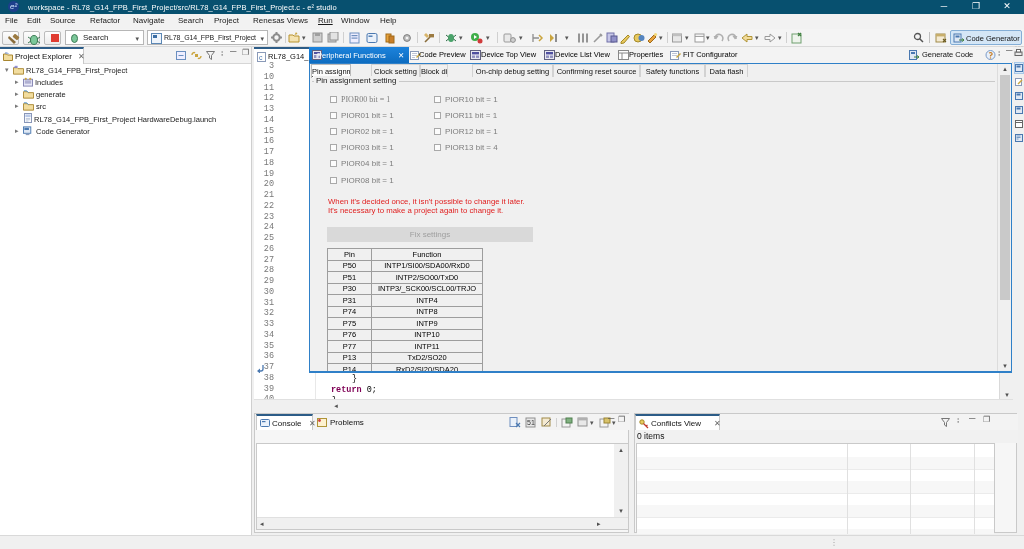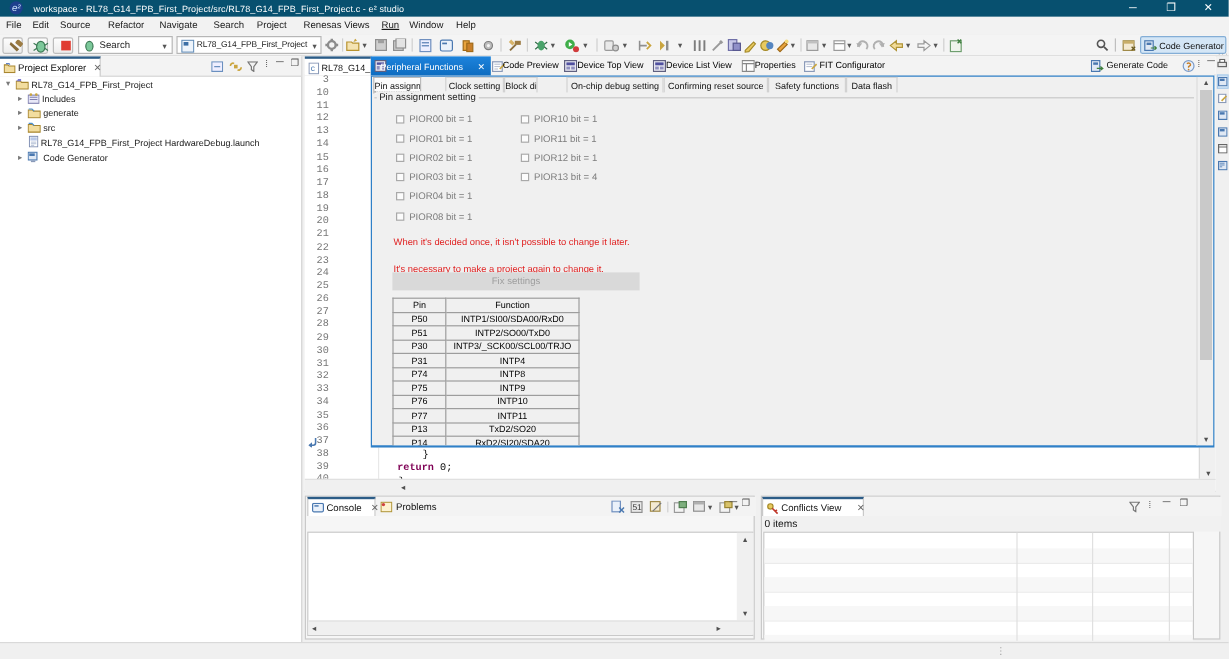--- a/index.html
+++ b/index.html
@@ -526,42 +526,42 @@
     <div class="stab" style="left:110px;width:28px;">Block diagram</div>
     <div class="stab" style="left:162px;width:81px;">On-chip debug setting</div>
     <div class="stab" style="left:243px;width:87px;">Confirming reset source</div>
     <div class="stab" style="left:330px;width:65px;">Safety functions</div>
     <div class="stab" style="left:395px;width:43px;">Data flash</div>
 
     <div style="position:absolute;left:4px;top:12px;font-size:8px;color:#222;background:#f0f0f0;padding:0 2px;z-index:2;">Pin assignment setting</div>
     <div style="position:absolute;left:2px;top:17px;width:683px;height:1px;background:#c9c9c9;"></div>
 
     <div class="cb" style="left:20px;top:32px;"></div>
-      <div class="cblbl" style="left:31px;top:31px;">PIOR00 bit = 1</div>
+      <div class="cblbl" style="left:31px;top:31px;font-family:Liberation Serif, serif;">PIOR00 bit = 1</div>
     <div class="cb" style="left:20px;top:48px;"></div>
       <div class="cblbl" style="left:31px;top:47px;">PIOR01 bit = 1</div>
     <div class="cb" style="left:20px;top:64px;"></div>
       <div class="cblbl" style="left:31px;top:63px;">PIOR02 bit = 1</div>
     <div class="cb" style="left:20px;top:80px;"></div>
       <div class="cblbl" style="left:31px;top:79px;">PIOR03 bit = 1</div>
     <div class="cb" style="left:20px;top:96px;"></div>
       <div class="cblbl" style="left:31px;top:95px;">PIOR04 bit = 1</div>
     <div class="cb" style="left:20px;top:113px;"></div>
       <div class="cblbl" style="left:31px;top:112px;">PIOR08 bit = 1</div>
     <div class="cb" style="left:124px;top:32px;"></div>
       <div class="cblbl" style="left:135px;top:31px;">PIOR10 bit = 1</div>
     <div class="cb" style="left:124px;top:48px;"></div>
       <div class="cblbl" style="left:135px;top:47px;">PIOR11 bit = 1</div>
     <div class="cb" style="left:124px;top:64px;"></div>
       <div class="cblbl" style="left:135px;top:63px;">PIOR12 bit = 1</div>
     <div class="cb" style="left:124px;top:80px;"></div>
       <div class="cblbl" style="left:135px;top:79px;">PIOR13 bit = 4</div>
 
     <div class="red" style="left:18px;top:133px;">When it's decided once, it isn't possible to change it later.</div>
-    <div class="red" style="left:18px;top:156px;">It's necessary to make a project again to change it.</div>
+    <div class="red" style="left:18px;top:142px;">It's necessary to make a project again to change it.</div>
 
     <div id="fixbtn">Fix settings</div>
 
     <table id="ptable" cellspacing="0">
       <tbody>
           <tr>
             <td class="c1">Pin</td>
             <td class="c2">Function</td>
           </tr>
       <tr>

